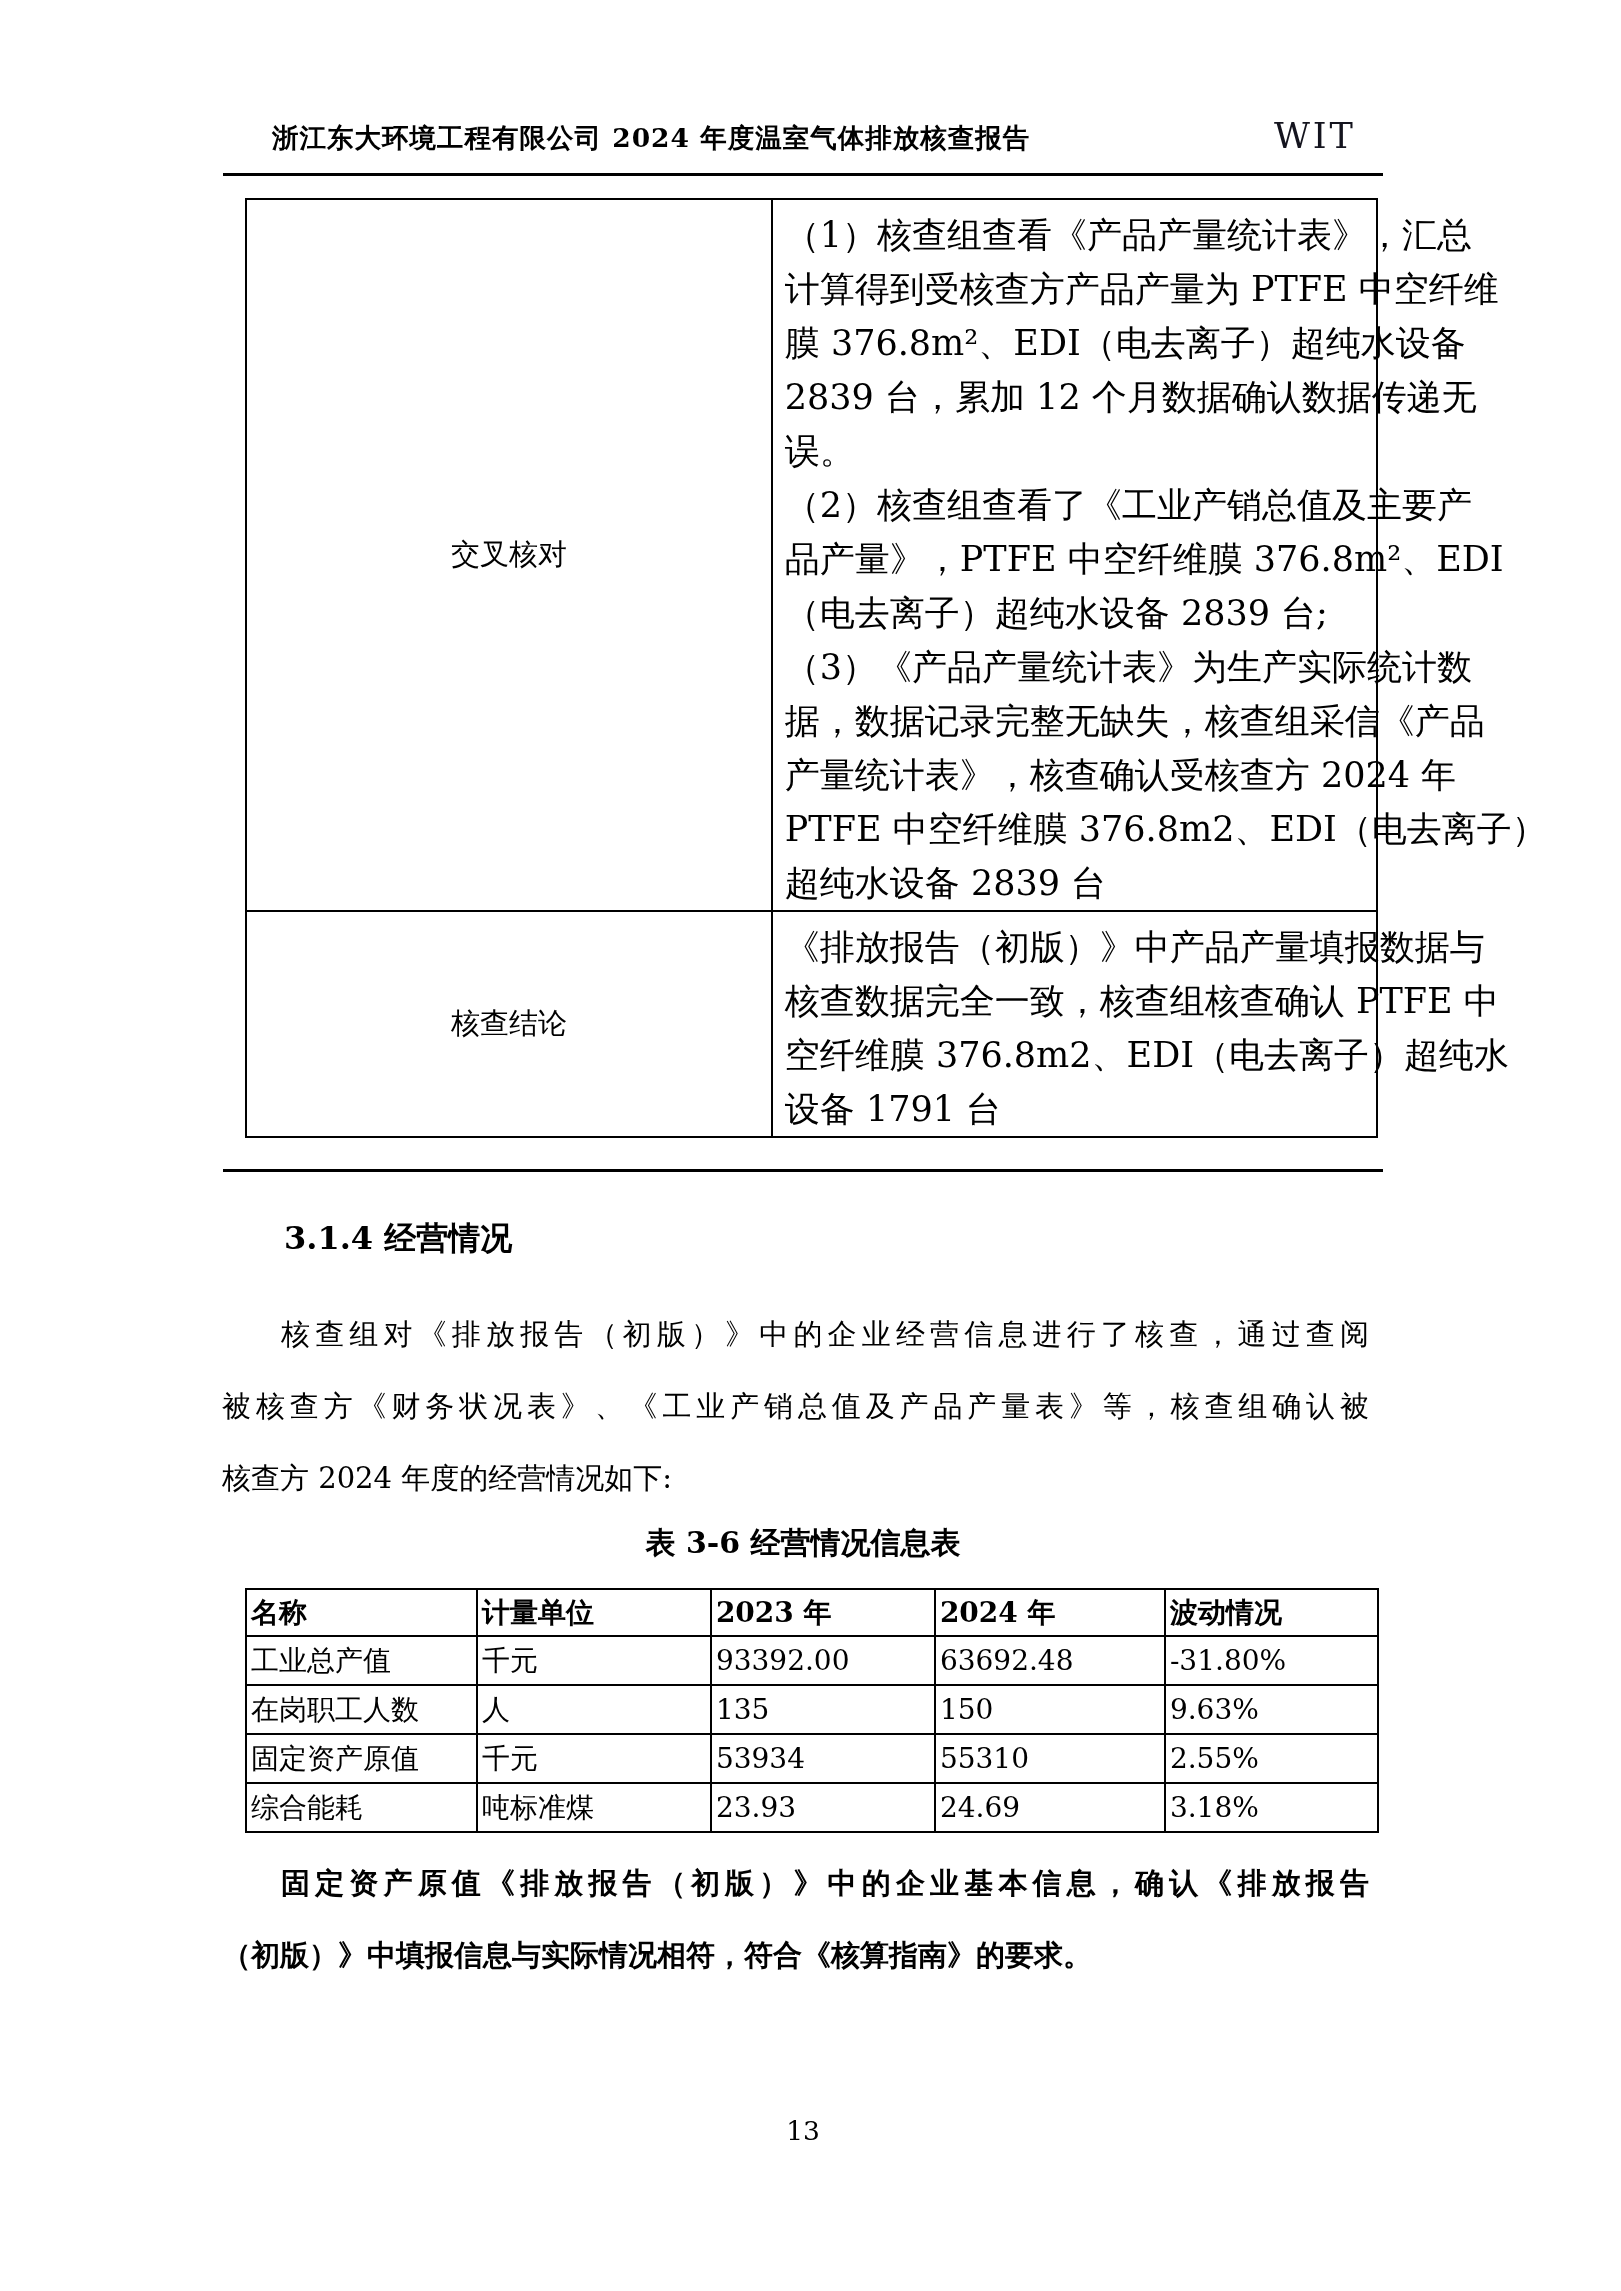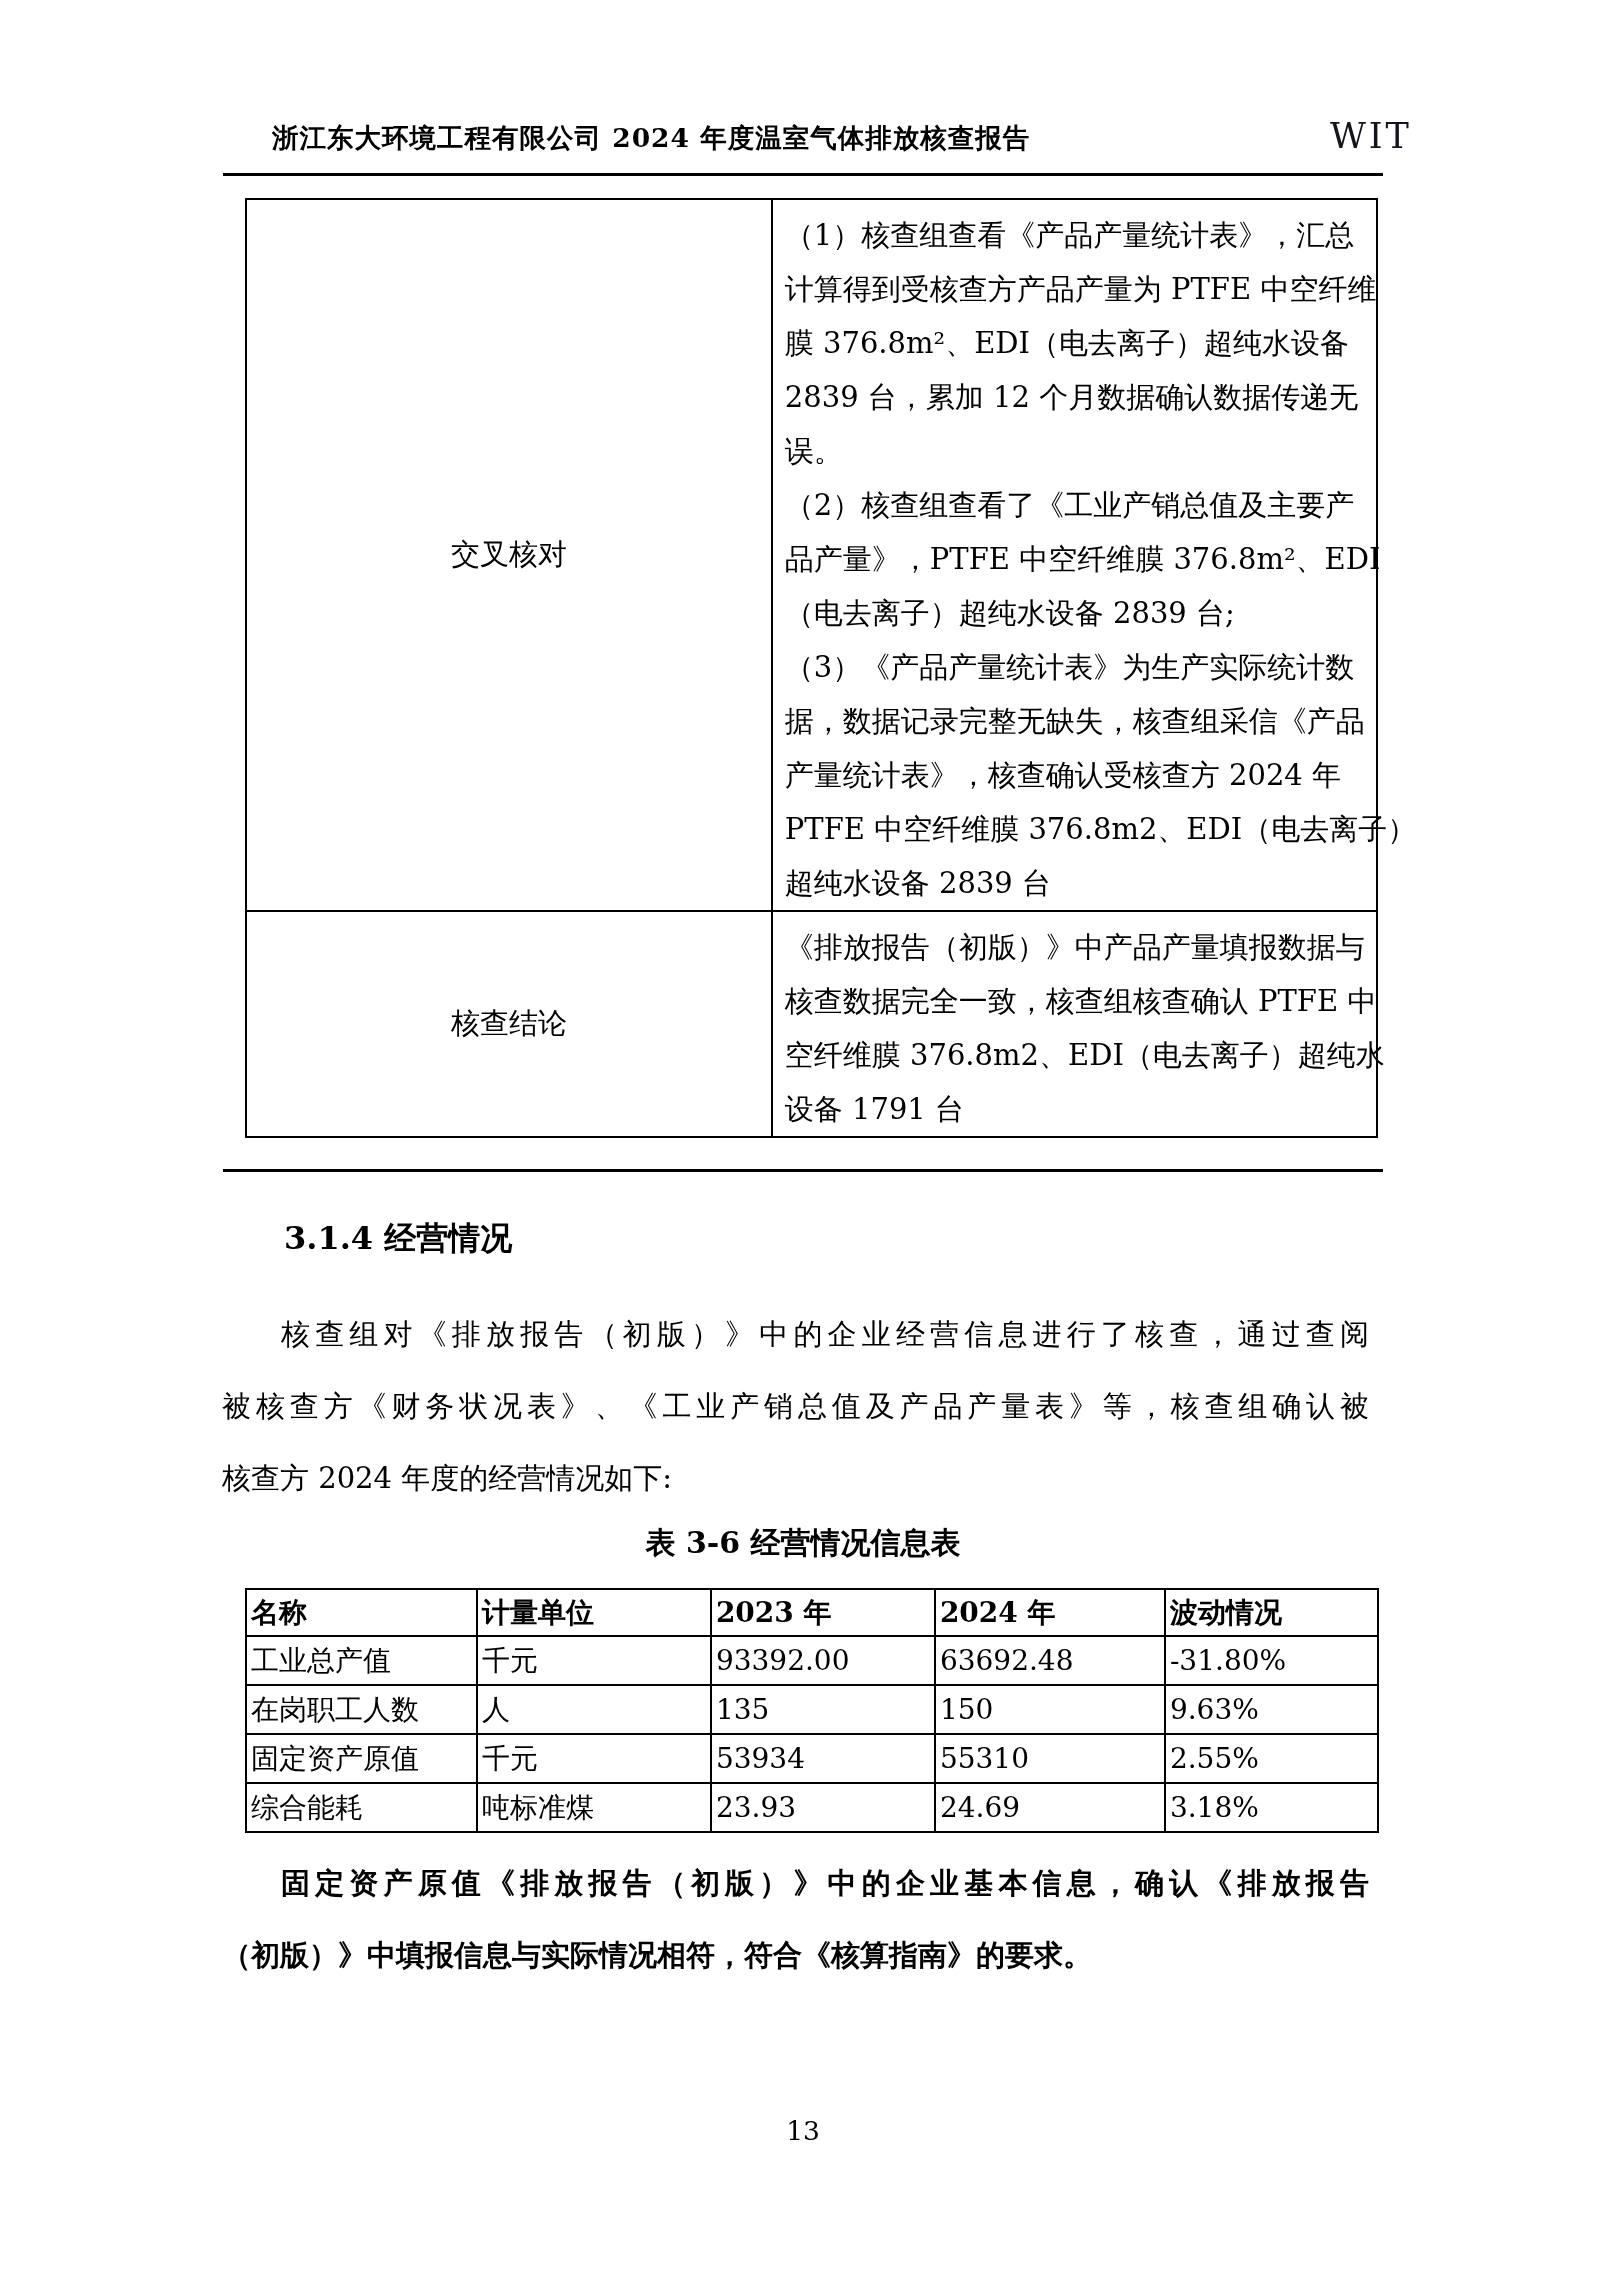--- a/index.html
+++ b/index.html
@@ -4,30 +4,30 @@
 <style>
   html,body{margin:0;padding:0;}
   body{
     width:1621px;height:2292px;background:#ffffff;color:#000;
     font-family:"DejaVu Serif","Liberation Serif",serif;
     position:relative;overflow:hidden;
   }
   .abs{position:absolute;}
   
   .hdr-left{top:120px;left:272px;font-size:26.5px;font-weight:bold;letter-spacing:1px;}
-  .hdr-right{top:116px;left:1330px;font-size:35px;letter-spacing:2.9px;color:#14141e;}
+  .hdr-right{top:116px;left:1274px;font-size:35px;letter-spacing:2.9px;color:#14141e;}
   .rule{height:2.9px;background:#000;left:223px;width:1160px;}
   .rule1{top:173px;}
   .rule2{top:1169px;}
   
   table{border-collapse:collapse;table-layout:fixed;}
   .vtable{top:198px;left:245px;width:1133px;border:2.9px solid #000;}
   .vtable td{border:2px solid #000;vertical-align:middle;}
   .vtable .lbl{width:522px;text-align:center;font-size:29px;}
-  .vtable .cnt{vertical-align:top;padding:7.8px 5.9px 0 11.8px;font-size:29px;margin-left:39px;}
+  .vtable .cnt{vertical-align:top;padding:7.8px 5.9px 0 11.8px;font-size:35px;margin-left:39px;}
   .vtable .cnt div{line-height:54px;white-space:nowrap;}
   .row-cross{height:709px;}
   .row-concl{height:218px;}
   
   .heading{top:1217px;left:284px;font-size:32px;font-weight:bold;}
   .para{left:222px;width:1147px;font-size:29px;}
   .para > div{line-height:72px;white-space:normal;}
   .para1{top:1298px;}
   .para2{top:1847px;font-weight:bold;}
   .jline{text-align:justify;text-align-last:justify;}

